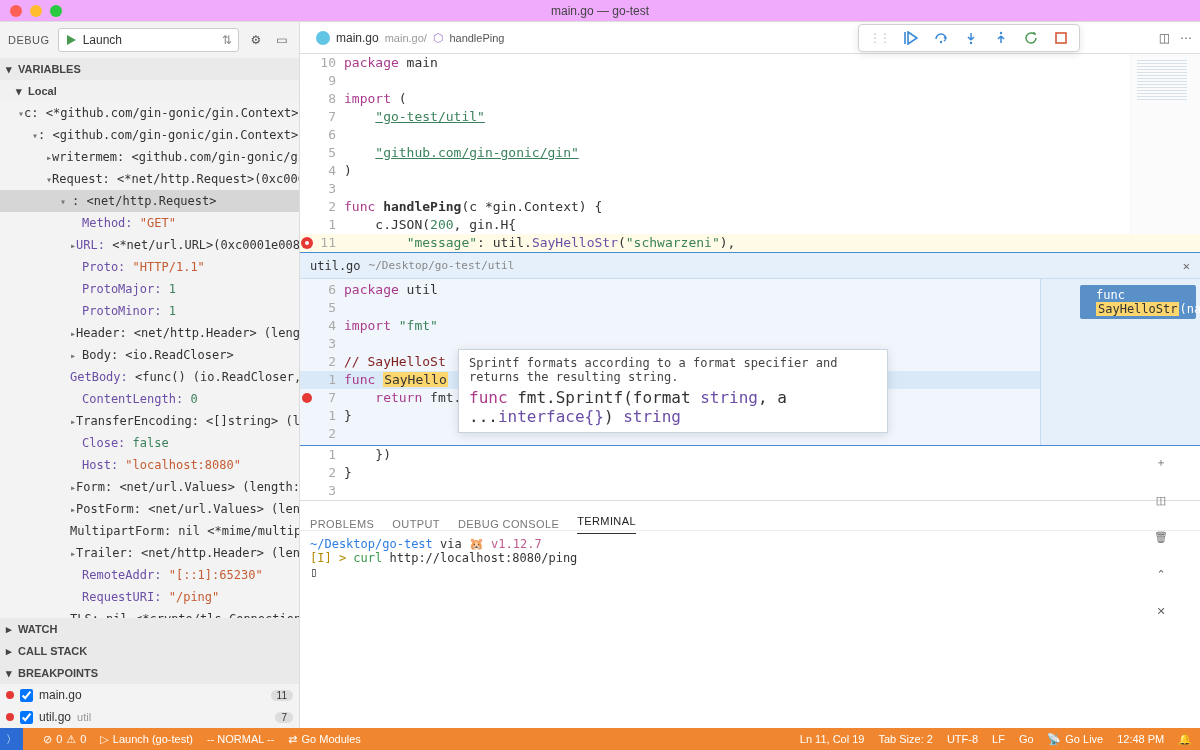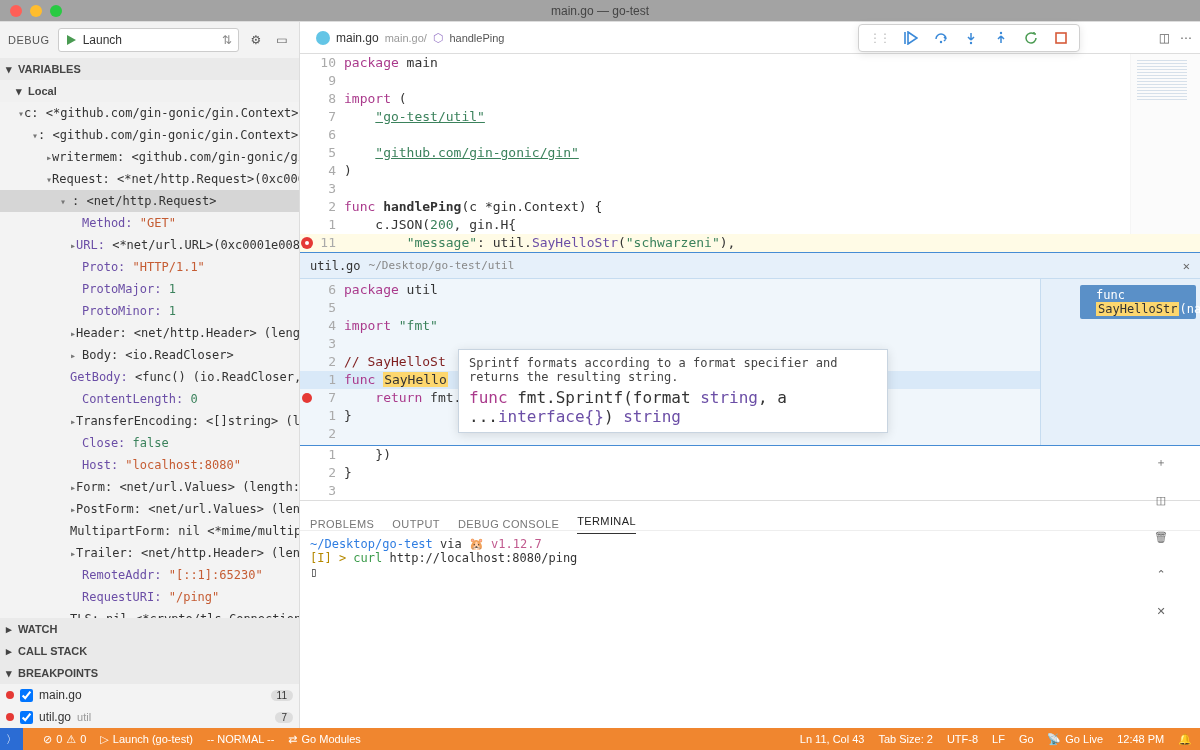--- a/index.html
+++ b/index.html
@@ -12,21 +12,21 @@
   height: 750px;
   overflow: hidden;
   display: flex;
   flex-direction: column;
 }
 .mono { font-family: "SF Mono", Menlo, Consolas, monospace; }
 
 
 .titlebar {
   height: 22px;
-  background: #a3a3a3;
+  background: #f0abfc;
   display: flex;
   align-items: center;
   border-bottom: 1px solid #ddd;
   position: relative;
 }
 .traffic { display: flex; gap: 8px; padding-left: 10px; }
 .tl { width: 12px; height: 12px; border-radius: 50%; }
 .tl.red { background: #ff5f57; }
 .tl.yellow { background: #ffbd2e; }
 .tl.green { background: #28ca42; }
@@ -485,21 +485,21 @@
   </div>
 </div>
 
 <div class="status">
   <div class="dbg-chip">〉</div>
   <div class="item">⊘ <span>0</span> ⚠ <span>0</span></div>
   <div class="item">▷ <span>Launch (go-test)</span></div>
   <div class="item">-- NORMAL --</div>
   <div class="item">⇄ <span>Go Modules</span></div>
   <div class="spacer"></div>
-  <div class="item">Ln 11, Col 43</div>
+  <div class="item">Ln 11, Col 19</div>
   <div class="item">Tab Size: 2</div>
   <div class="item">UTF-8</div>
   <div class="item">LF</div>
   <div class="item">Go</div>
   <div class="item">📡 <span>Go Live</span></div>
   <div class="item">12:48 PM</div>
   <div class="item">🔔</div>
 </div>
 
 </body></html>

